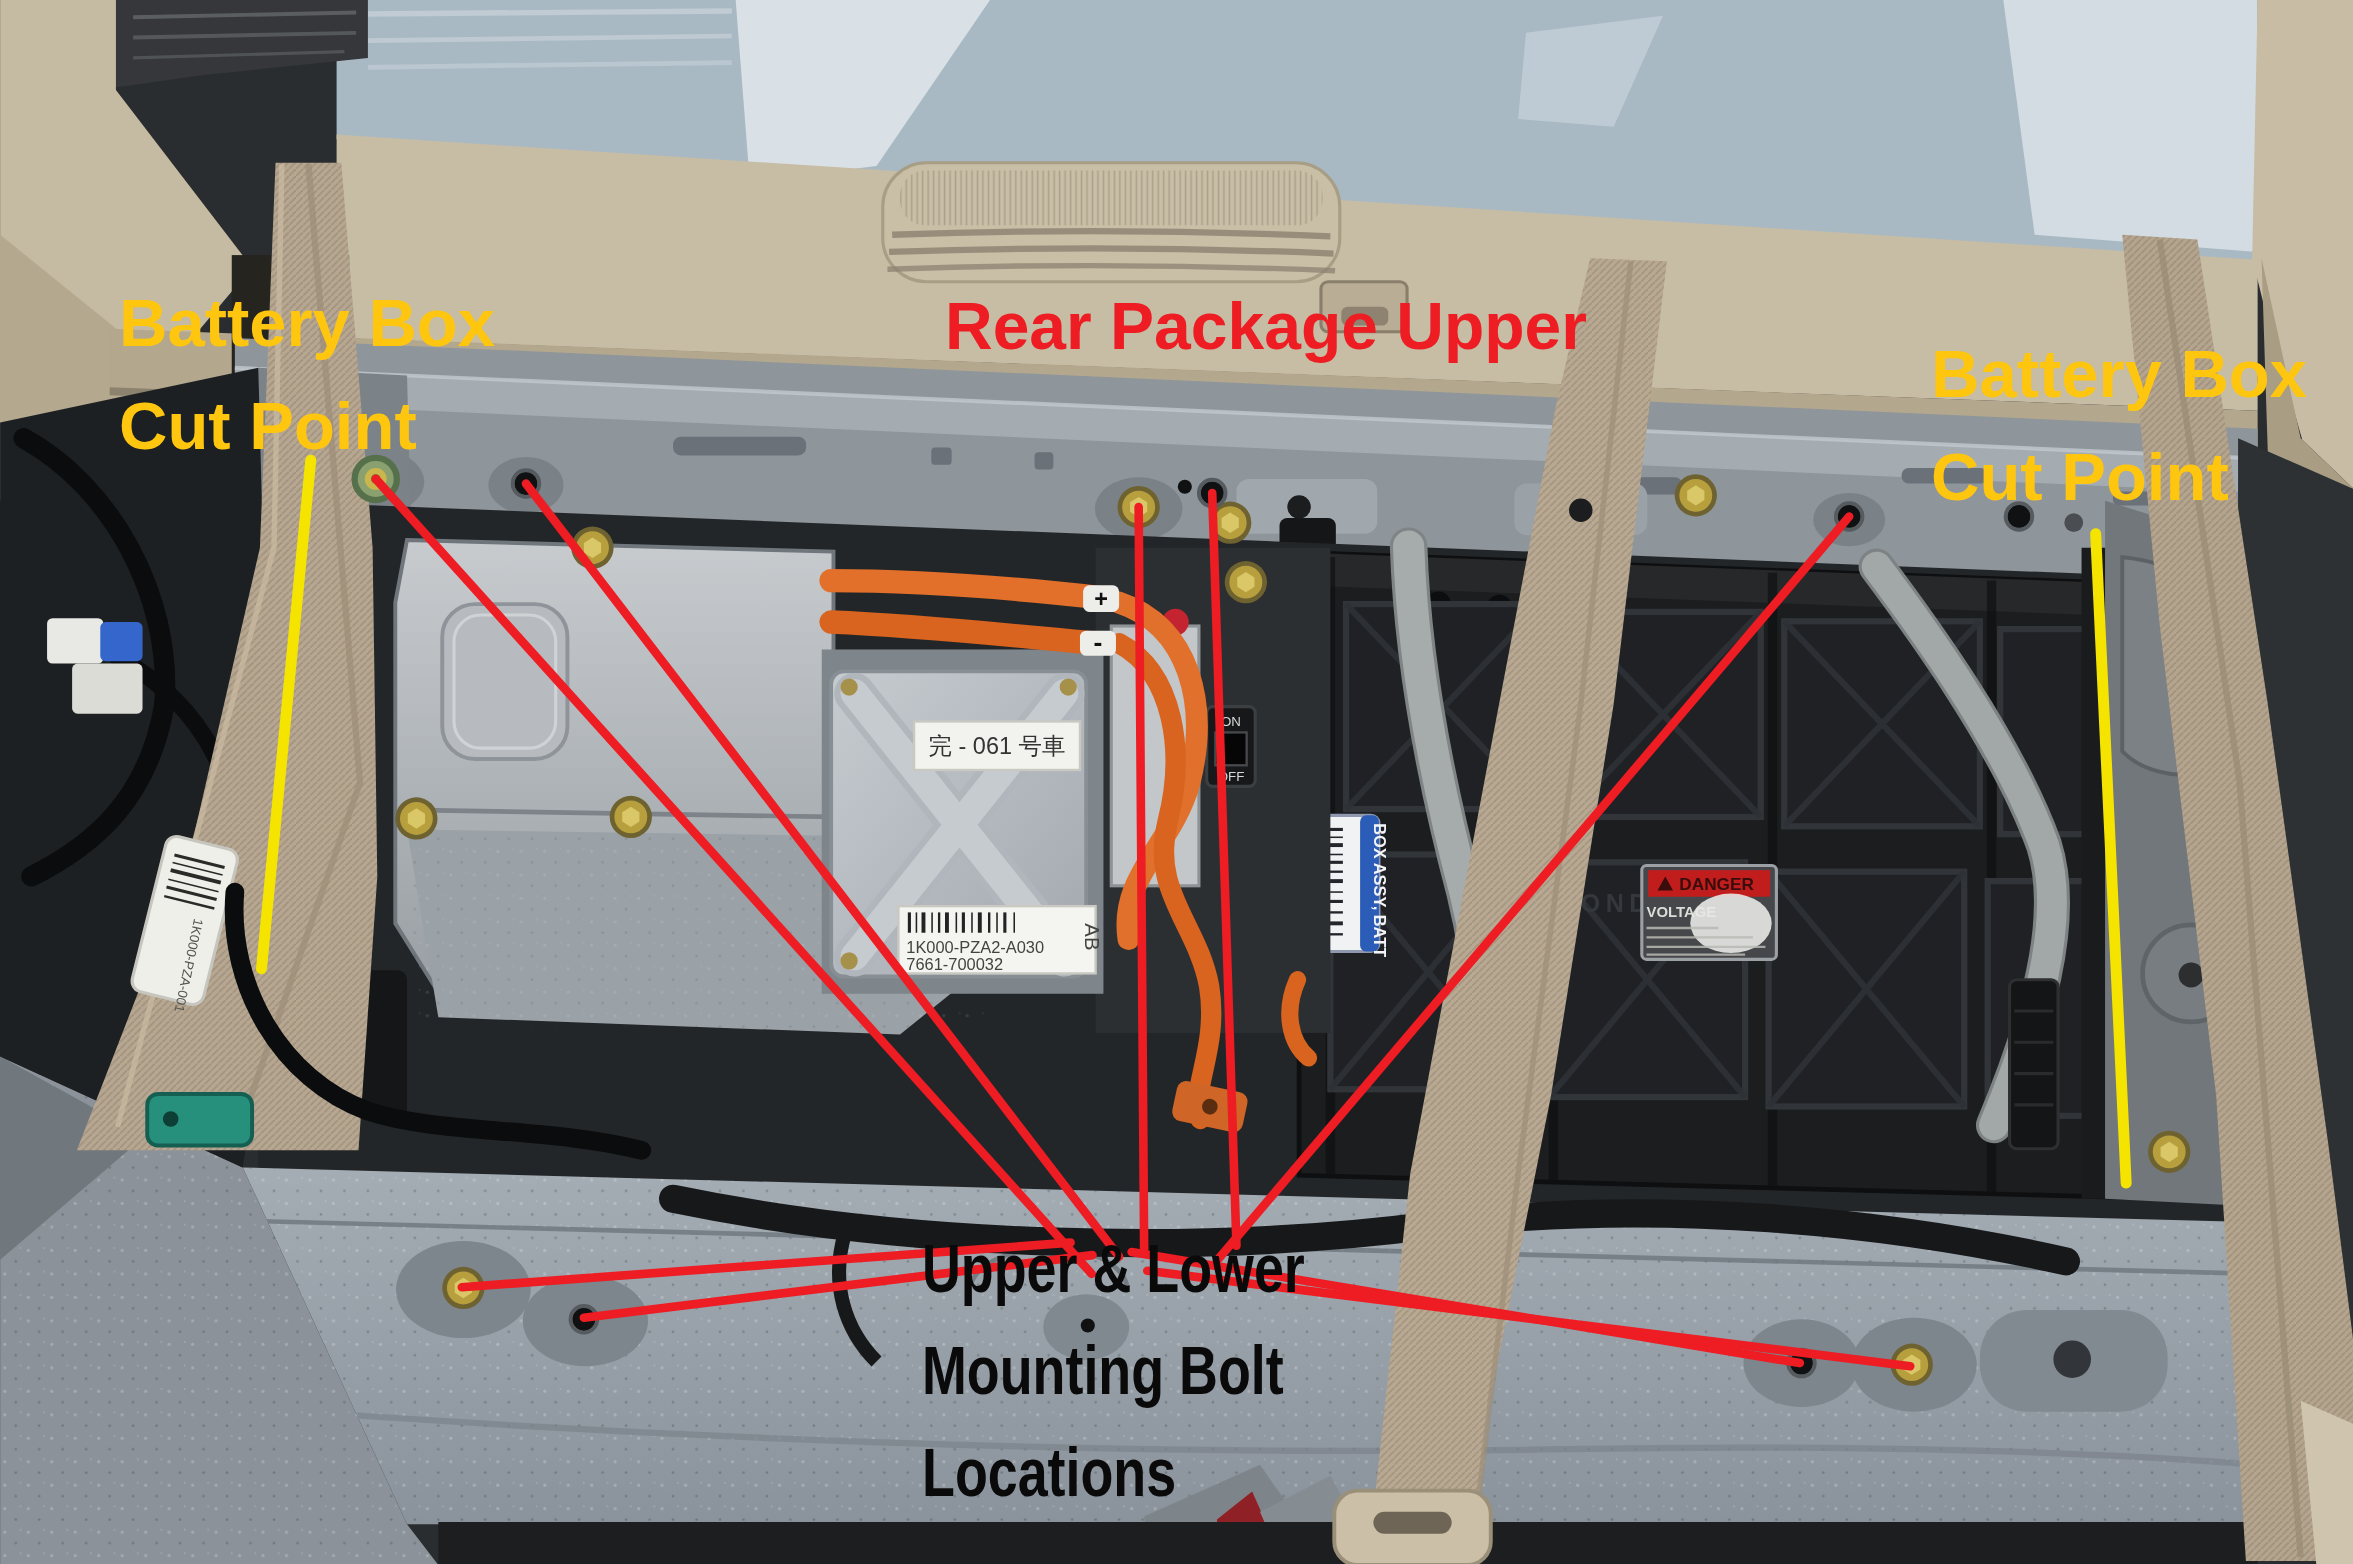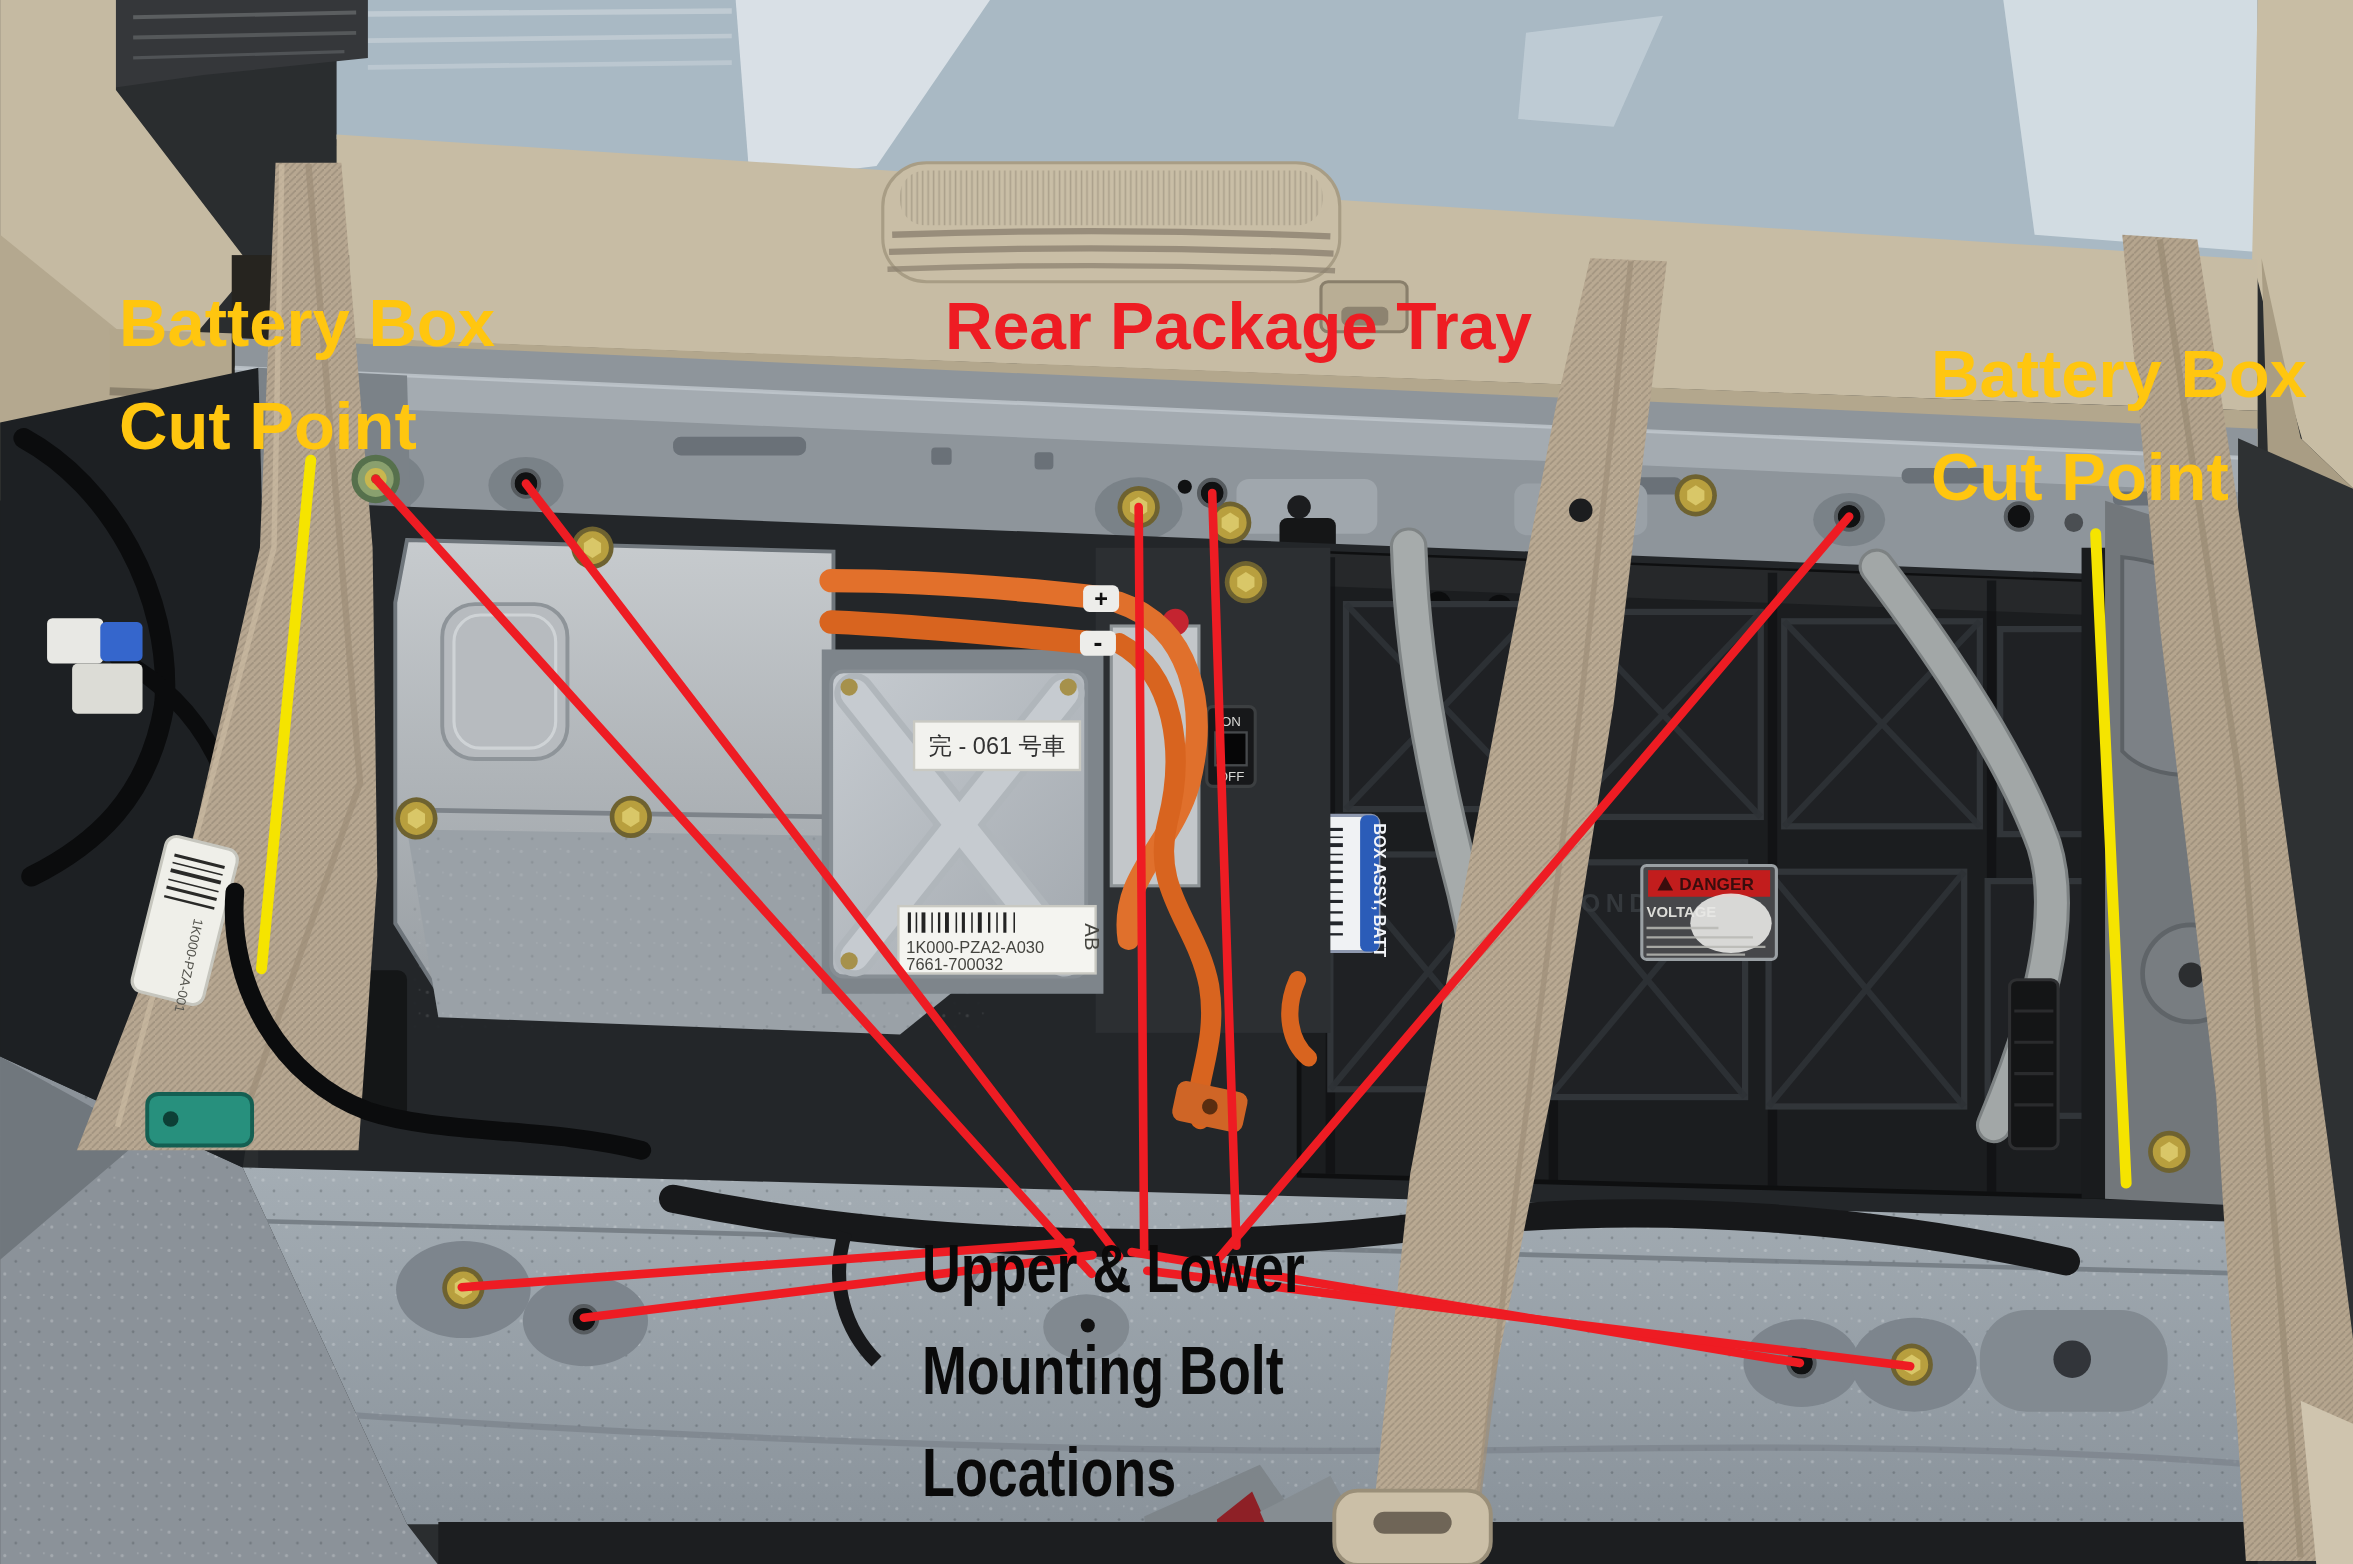--- a/index.html
+++ b/index.html
@@ -446,21 +446,21 @@
     <line x1="1466" y1="1624" x2="2441" y2="1746" stroke="#EE1C23"></line>
   </g>
 </svg>
 
 <div class="anno anno-yellow" style="left: 119px; top: 271px; color: rgb(255, 198, 15);">
   <div>Battery Box</div>
   <div>Cut Point</div>
 </div>
 
 <div class="anno anno-red" style="left: 945px; top: 275px; color: rgb(238, 28, 35);">
-  <div>Rear Package Tray</div>
+  <div>Rear Package Upper</div>
 </div>
 
 <div class="anno anno-yellow" style="left: 1931px; top: 322px; color: rgb(255, 198, 15);">
   <div>Battery Box</div>
   <div>Cut Point</div>
 </div>
 
 <div class="anno anno-black" style="left: 922px; top: 1218px; color: rgb(10, 10, 10);">
   <div>Upper &amp; Lower</div>
   <div>Mounting Bolt</div>

